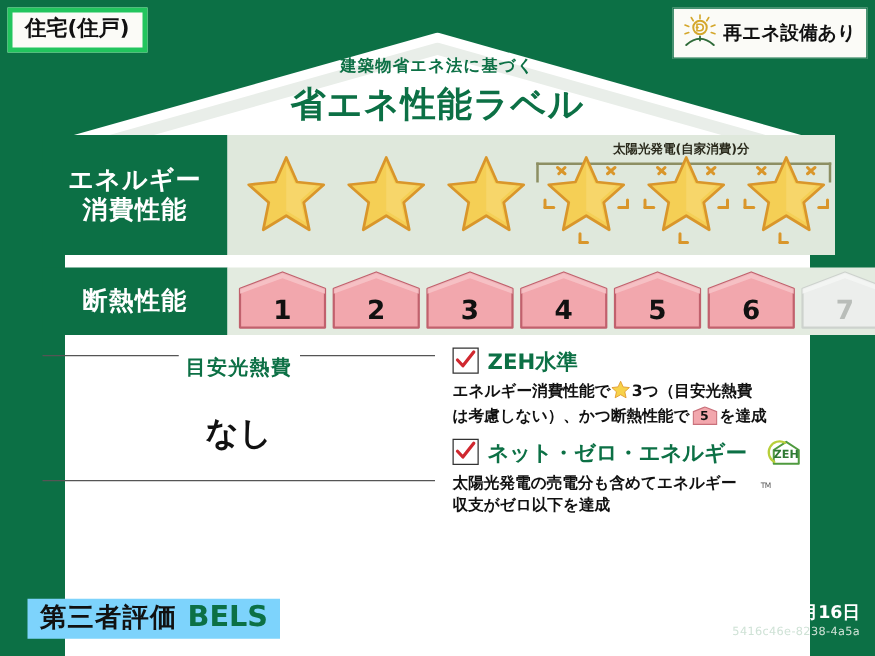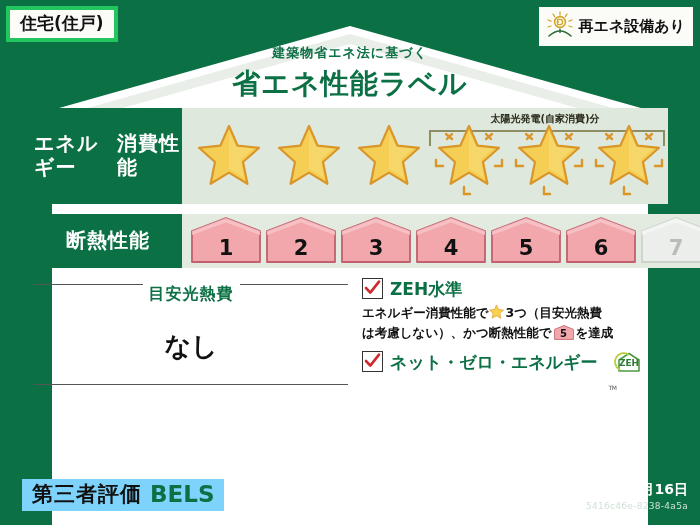--- a/index.html
+++ b/index.html
@@ -40,21 +40,21 @@
   .tag-renew-label{font-size:15px;font-weight:bold;color:#111;}
   
   .title-wrap{position:absolute;left:0;top:44px;width:700px;text-align:center;z-index:5;}
   .title-sub{font-size:13px;font-weight:bold;color:#0c7045;letter-spacing:1px;}
   .title-main{font-size:28px;font-weight:bold;color:#0c7045;letter-spacing:1px;margin-top:3px;}
   
   .content{position:absolute;left:34px;top:108px;width:632px;z-index:5;}
   .perf-row{display:flex;align-items:stretch;margin-bottom:10px;position:relative;}
   .perf-label{
     width:148px;background:#0c7045;color:#fff;
-    display:flex;flex-direction:row;align-items:center;justify-content:center;
+    display:flex;flex-direction:column;align-items:center;justify-content:center;
     font-size:20px;font-weight:bold;line-height:1.18;flex:none;
     letter-spacing:1px;
   }
   .perf-body{flex:1;background:#dfe8dc;position:relative;}
   .perf-body.insu{background:#e3ebe0;}
   
   .stars{display:flex;align-items:center;justify-content:flex-start;height:96px;padding-left:8px;gap:2px;}
   .star-cell{width:78px;height:96px;position:relative;flex:none;}
   .star-shape{
     position:absolute;left:50%;top:50%;transform:translate(-50%,-50%);
@@ -332,20 +332,23 @@
           <span class="zeh-title">ネット・ゼロ・エネルギー</span>
           <span class="zeh-logo">
             <svg width="46" height="22" viewBox="0 0 46 22">
               <path d="M10 20 L10 9 L20 2.5 L30 9 L30 20 Z" fill="#ffffff" stroke="#4f9a3f" stroke-width="1.6" stroke-linejoin="round"></path>
               <path d="M10.5 18.5 A8.5 8.5 0 1 1 19 3.2" fill="none" stroke="#b8cf3a" stroke-width="1.8" stroke-linecap="round"></path>
               <text x="20" y="15" font-family="DejaVu Sans, sans-serif" font-size="9" font-weight="bold" fill="#2f7a33" text-anchor="middle">ZEH</text>
             </svg>
             <span class="zeh-tm">ТМ</span>
           </span>
         </div>
+        <div class="zeh-desc">
+          <span>太陽光発電の売電分も含めてエネルギー</span><br><span>収支がゼロ以下を達成</span>
+        </div>
       </div>
 
     </div>
   </div>
 </div>
 
 <div class="footer">
   <div class="bels-box">
     <span class="bels-jp">第三者評価</span>
     <span class="bels-en">BELS</span>

